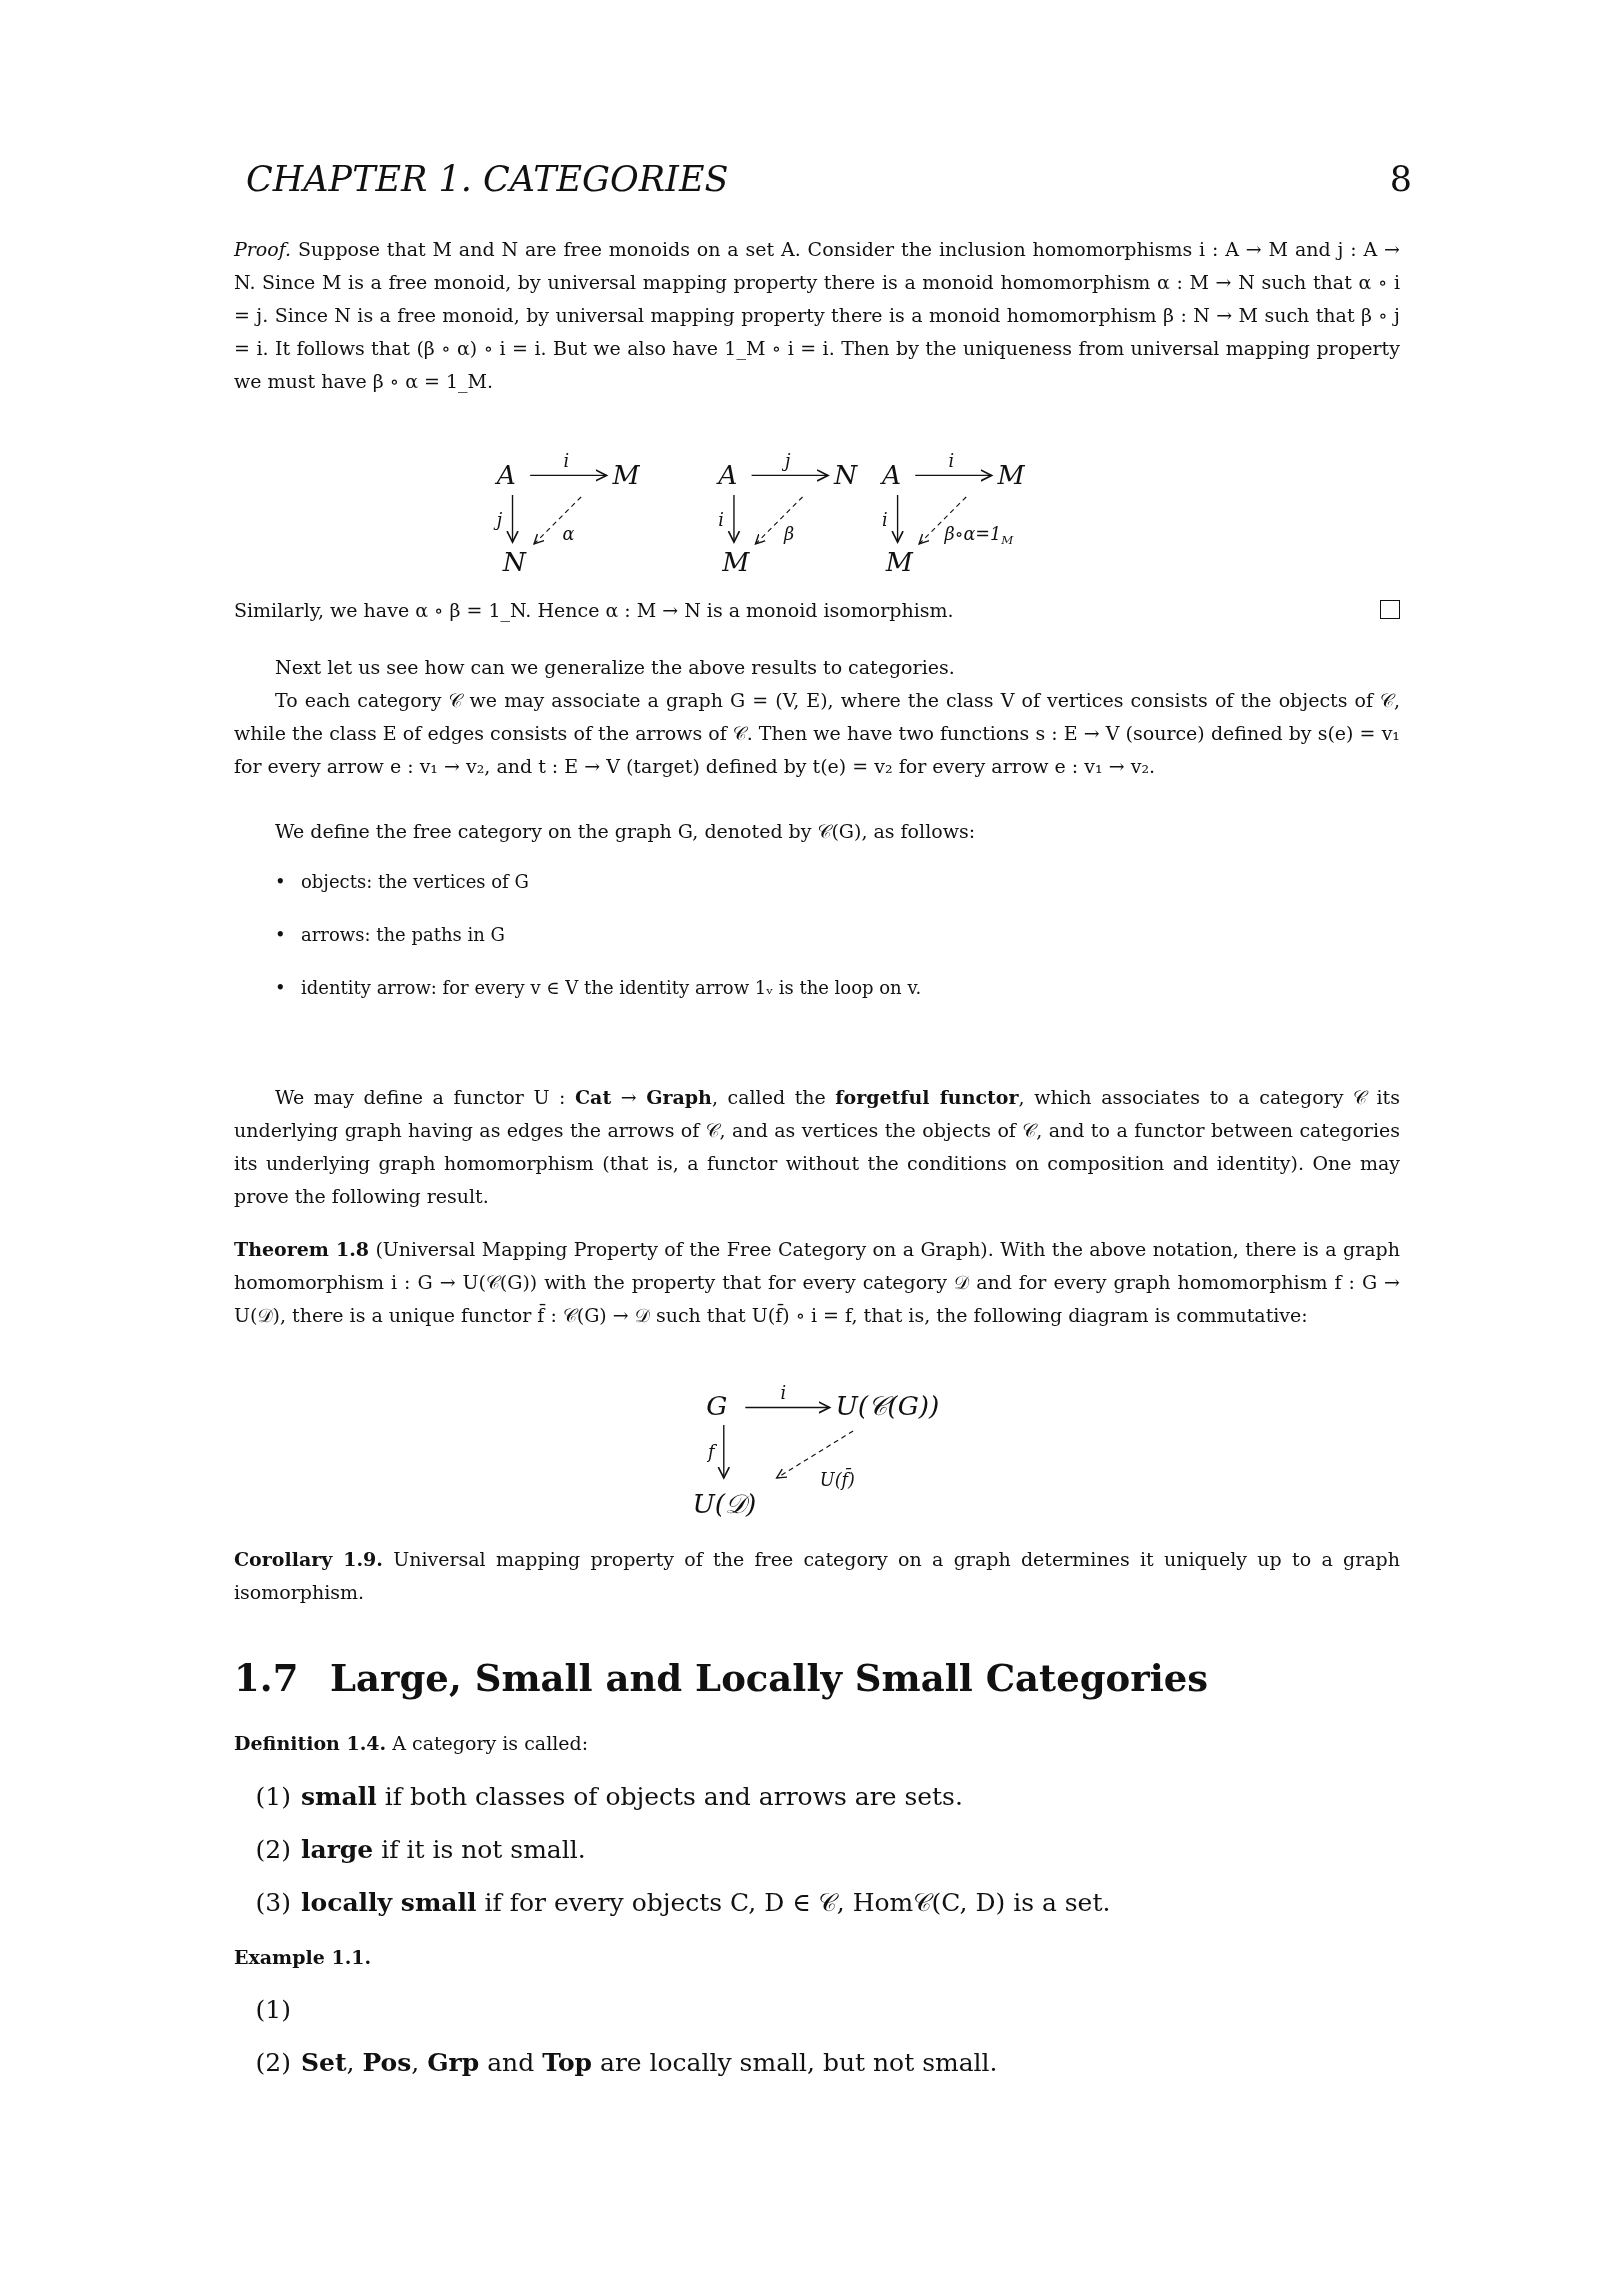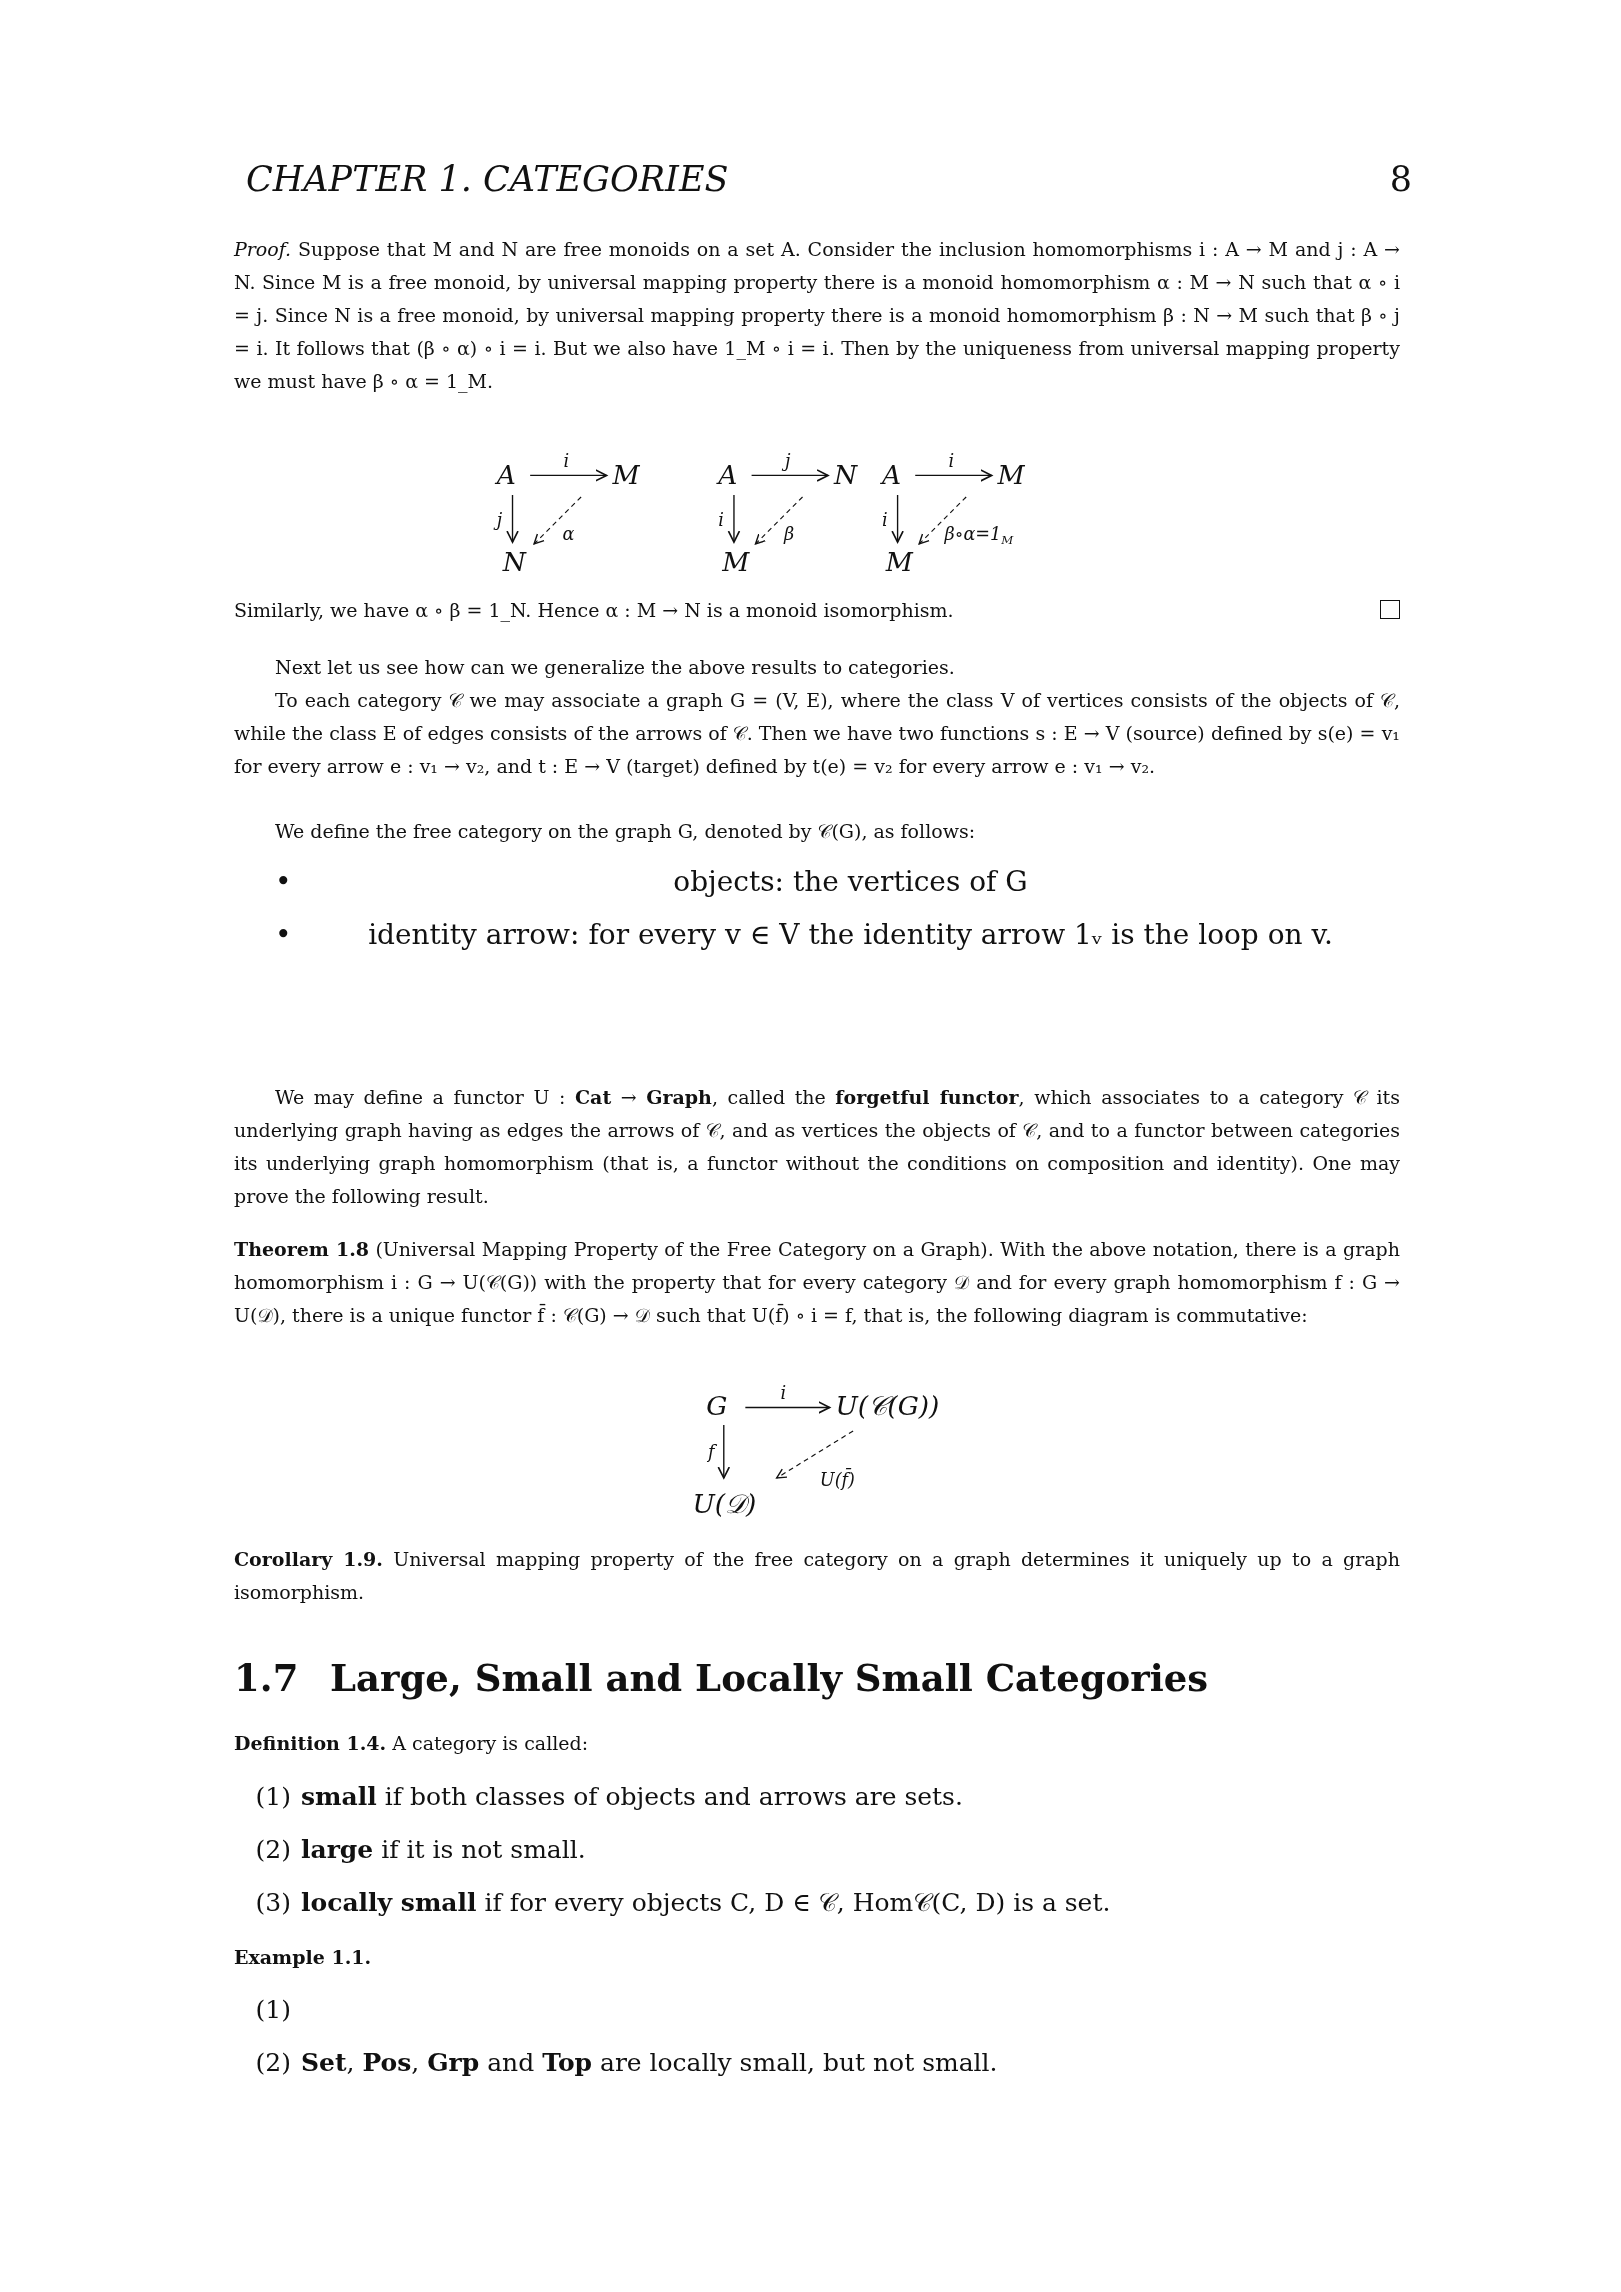--- a/index.html
+++ b/index.html
@@ -7,21 +7,21 @@
          font-family: "DejaVu Serif", "Liberation Serif", serif; color: #111; }
   .page { position: absolute; left: 234px; top: 0; width: 1166px; }
   .runhead { position: absolute; top: 159px; left: 12px; width: 1166px; font-size: 35px; font-style: italic; }
   .runhead .pnum { position: absolute; right: 0; top: 0; font-style: normal; }
   .txt { font-size: 19px; line-height: 33px; text-align: justify; }
   .blk { position: absolute; left: 0; width: 1166px; }
   .ind { text-indent: 41px; }
   b { font-weight: bold; }
   .qed { position: absolute; right: 0; top: 5.9px; width: 19.6px; height: 19.6px; border: 1.6px solid #111; box-sizing: border-box; }
   ul.bul { list-style: none; margin: 0; padding: 0; }
-  ul.bul li { position: relative; padding-left: 67px; height: 53px; line-height: 32px; font-size: 28px; text-align: center; }
+  ul.bul li { position: relative; padding-left: 67px; height: 53px; line-height: 32px; font-size: 18px; }
   ul.bul li::before { content: "•"; position: absolute; left: 41px; top: 0; }
   ol.enum { list-style: none; margin: 0; padding: 0; }
   ol.enum li { position: relative; padding-left: 67px; height: 53px; line-height: 32px; font-size: 25px; }
   ol.enum li .num { position: absolute; left: 21.6px; }
   .sec { font-size: 37px; font-weight: bold; }
   .sec .snum { display: inline-block; width: 96px; }
   svg text { font-family: "DejaVu Serif", serif; font-style: italic; fill: #111; }
 </style>
 </head>
 <body>
@@ -82,20 +82,21 @@
     <span>Similarly, we have α ∘ β = 1_N. Hence α : M → N is a monoid isomorphism.</span>
     <span class="qed"></span>
   </div>
 
   <div class="blk txt ind" style="top:651px;">Next let us see how can we generalize the above results to categories.</div>
   <div class="blk txt ind" style="top:684px;">To each category 𝒞 we may associate a graph G = (V, E), where the class V of vertices consists of the objects of 𝒞, while the class E of edges consists of the arrows of 𝒞.  Then we have two functions s : E → V (source) defined by s(e) = v₁ for every arrow e : v₁ → v₂, and t : E → V (target) defined by t(e) = v₂ for every arrow e : v₁ → v₂.</div>
   <div class="blk txt ind" style="top:815px;">We define the free category on the graph G, denoted by 𝒞(G), as follows:</div>
 
   <ul class="bul blk" style="top:866px;">
     <li>objects: the vertices of G</li>
+    <li>arrows: the paths in G</li>
     <li>identity arrow: for every v ∈ V the identity arrow 1ᵥ is the loop on v.</li>
   </ul>
 
   <div class="blk txt ind" style="top:1081px;">
     <span>We may define a functor U : </span><b>Cat</b><span> → </span><b>Graph</b><span>, called the </span><b>forgetful functor</b><span>, which associates to a category 𝒞 its underlying graph having as edges the arrows of 𝒞, and as vertices the objects of 𝒞, and to a functor between categories its underlying graph homomorphism (that is, a functor without the conditions on composition and identity). One may prove the following result.</span>
   </div>
 
   <div class="blk txt" style="top:1233px;">
     <b>Theorem 1.8</b><span> (Universal Mapping Property of the Free Category on a Graph).</span><span> With the above notation, there is a graph homomorphism i : G → U(𝒞(G)) with the property that for every category 𝒟 and for every graph homomorphism f : G → U(𝒟), there is a unique functor f̄ : 𝒞(G) → 𝒟 such that U(f̄) ∘ i = f, that is, the following diagram is commutative:</span>
   </div>

